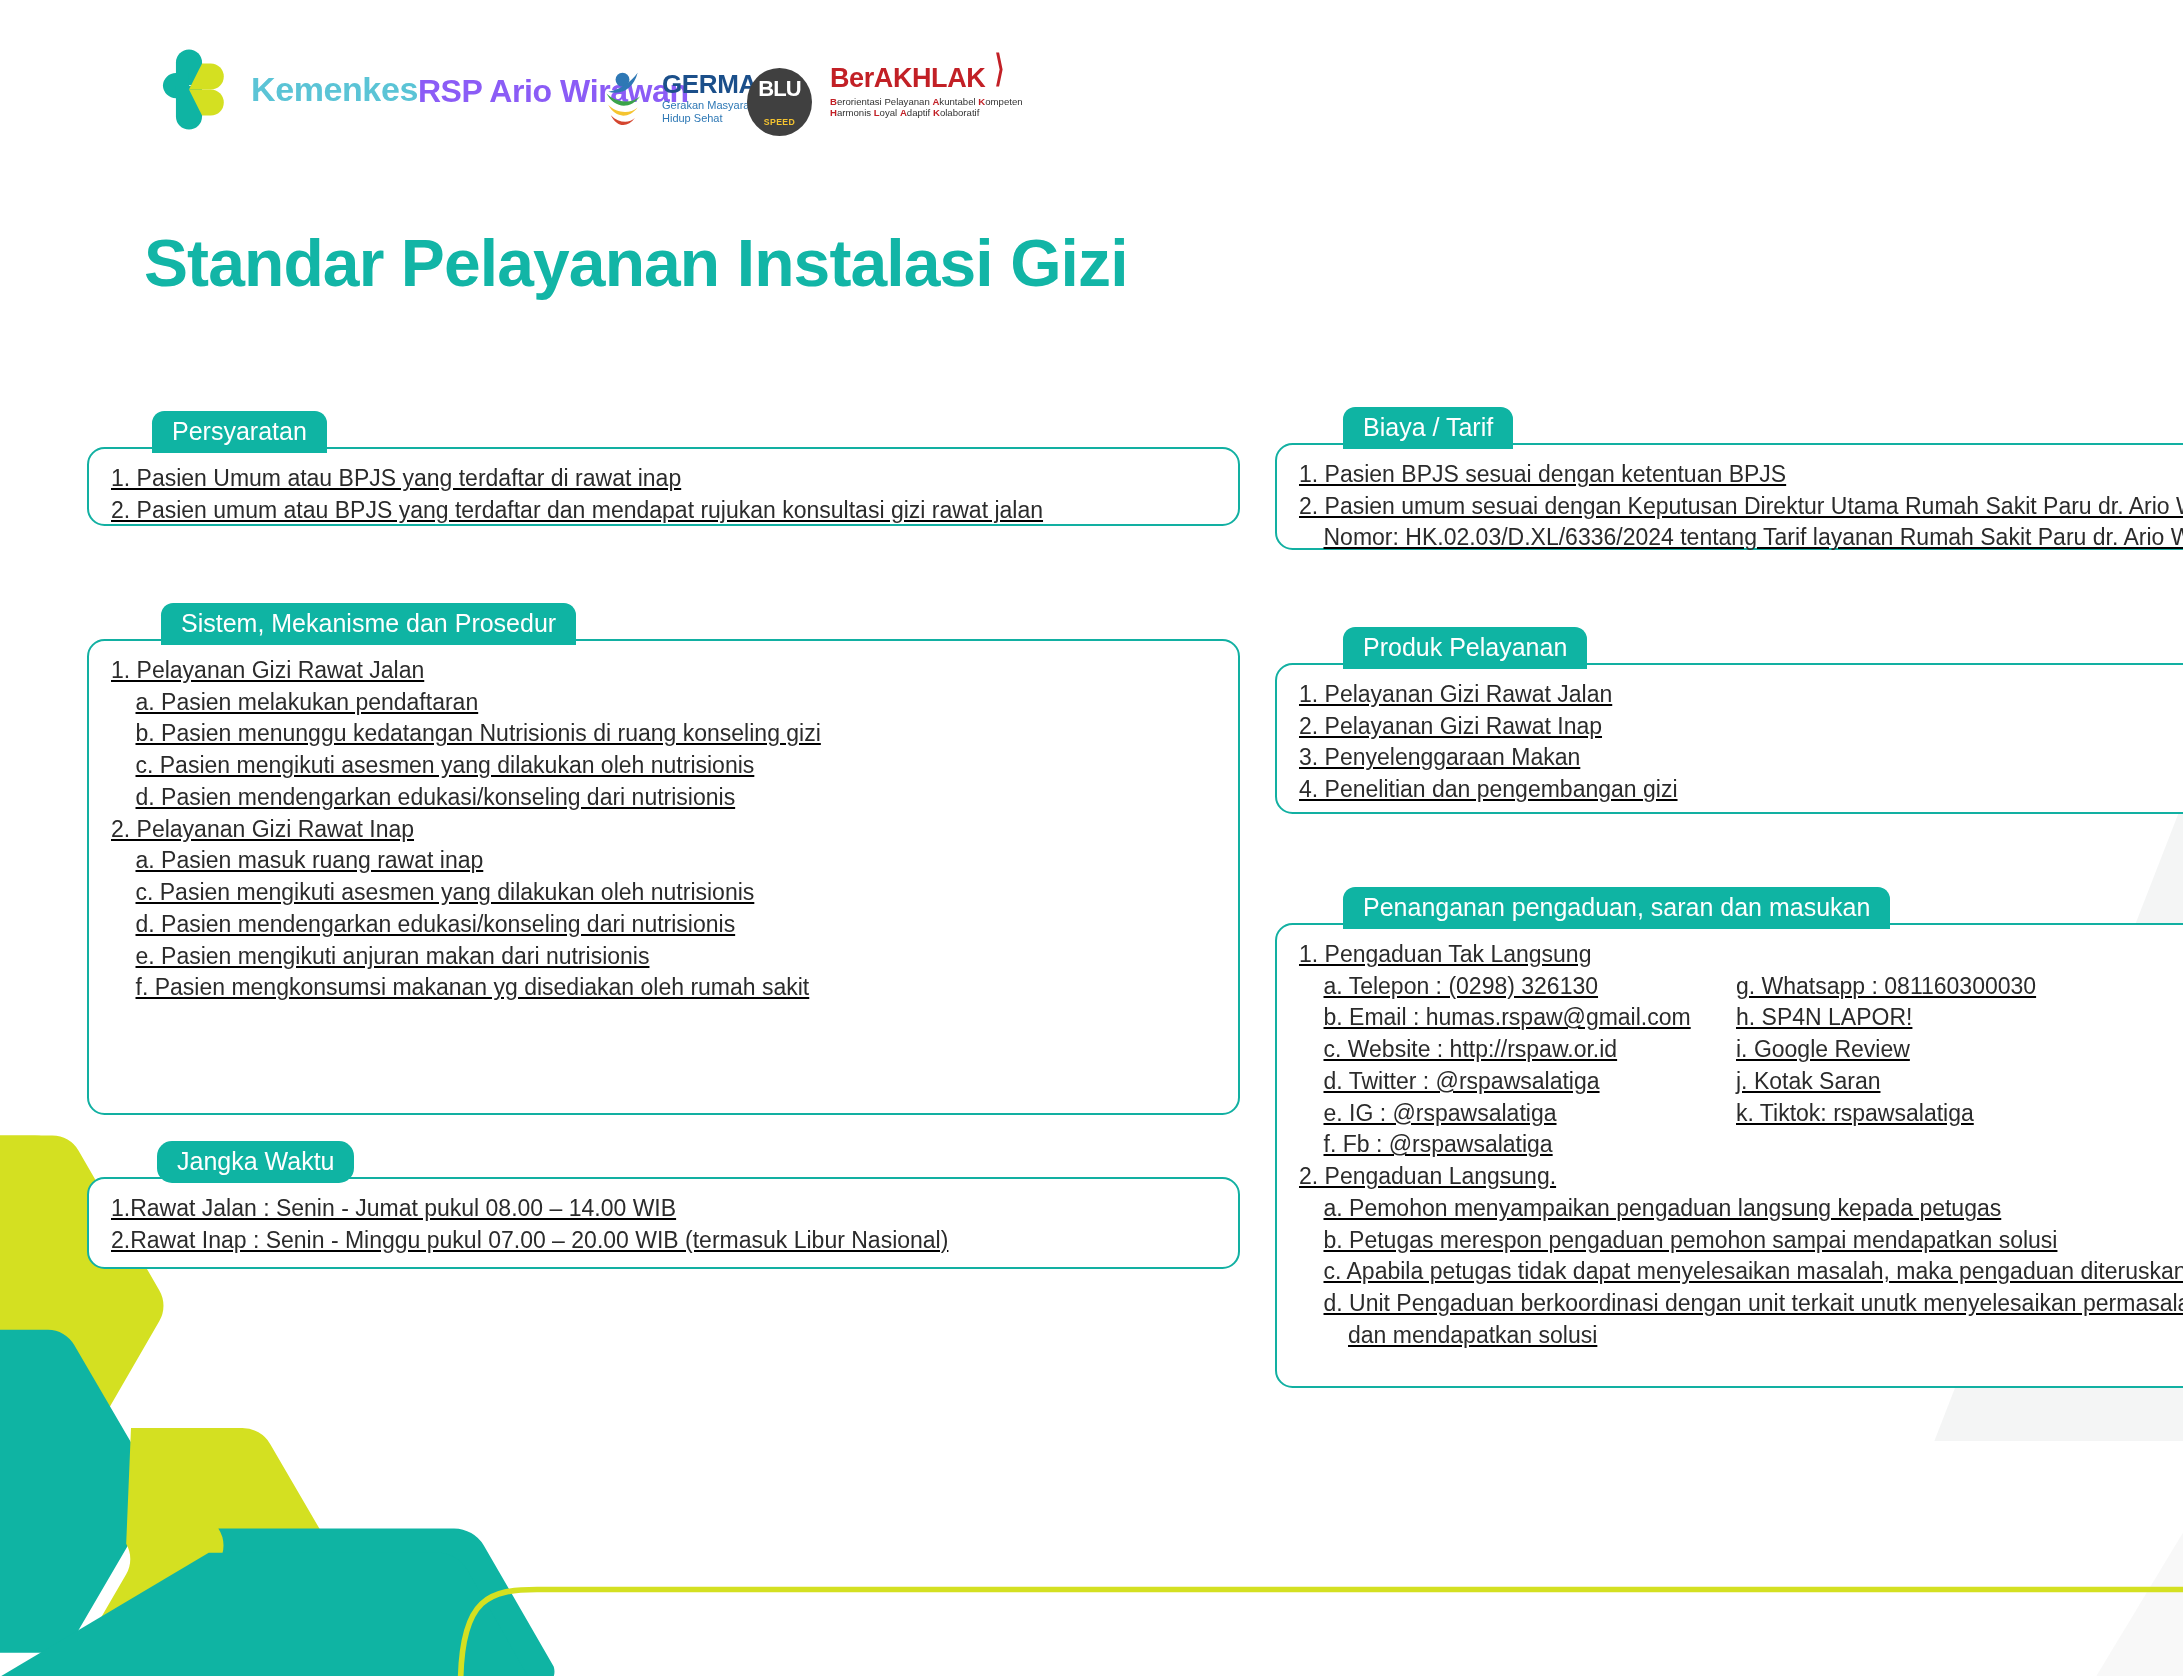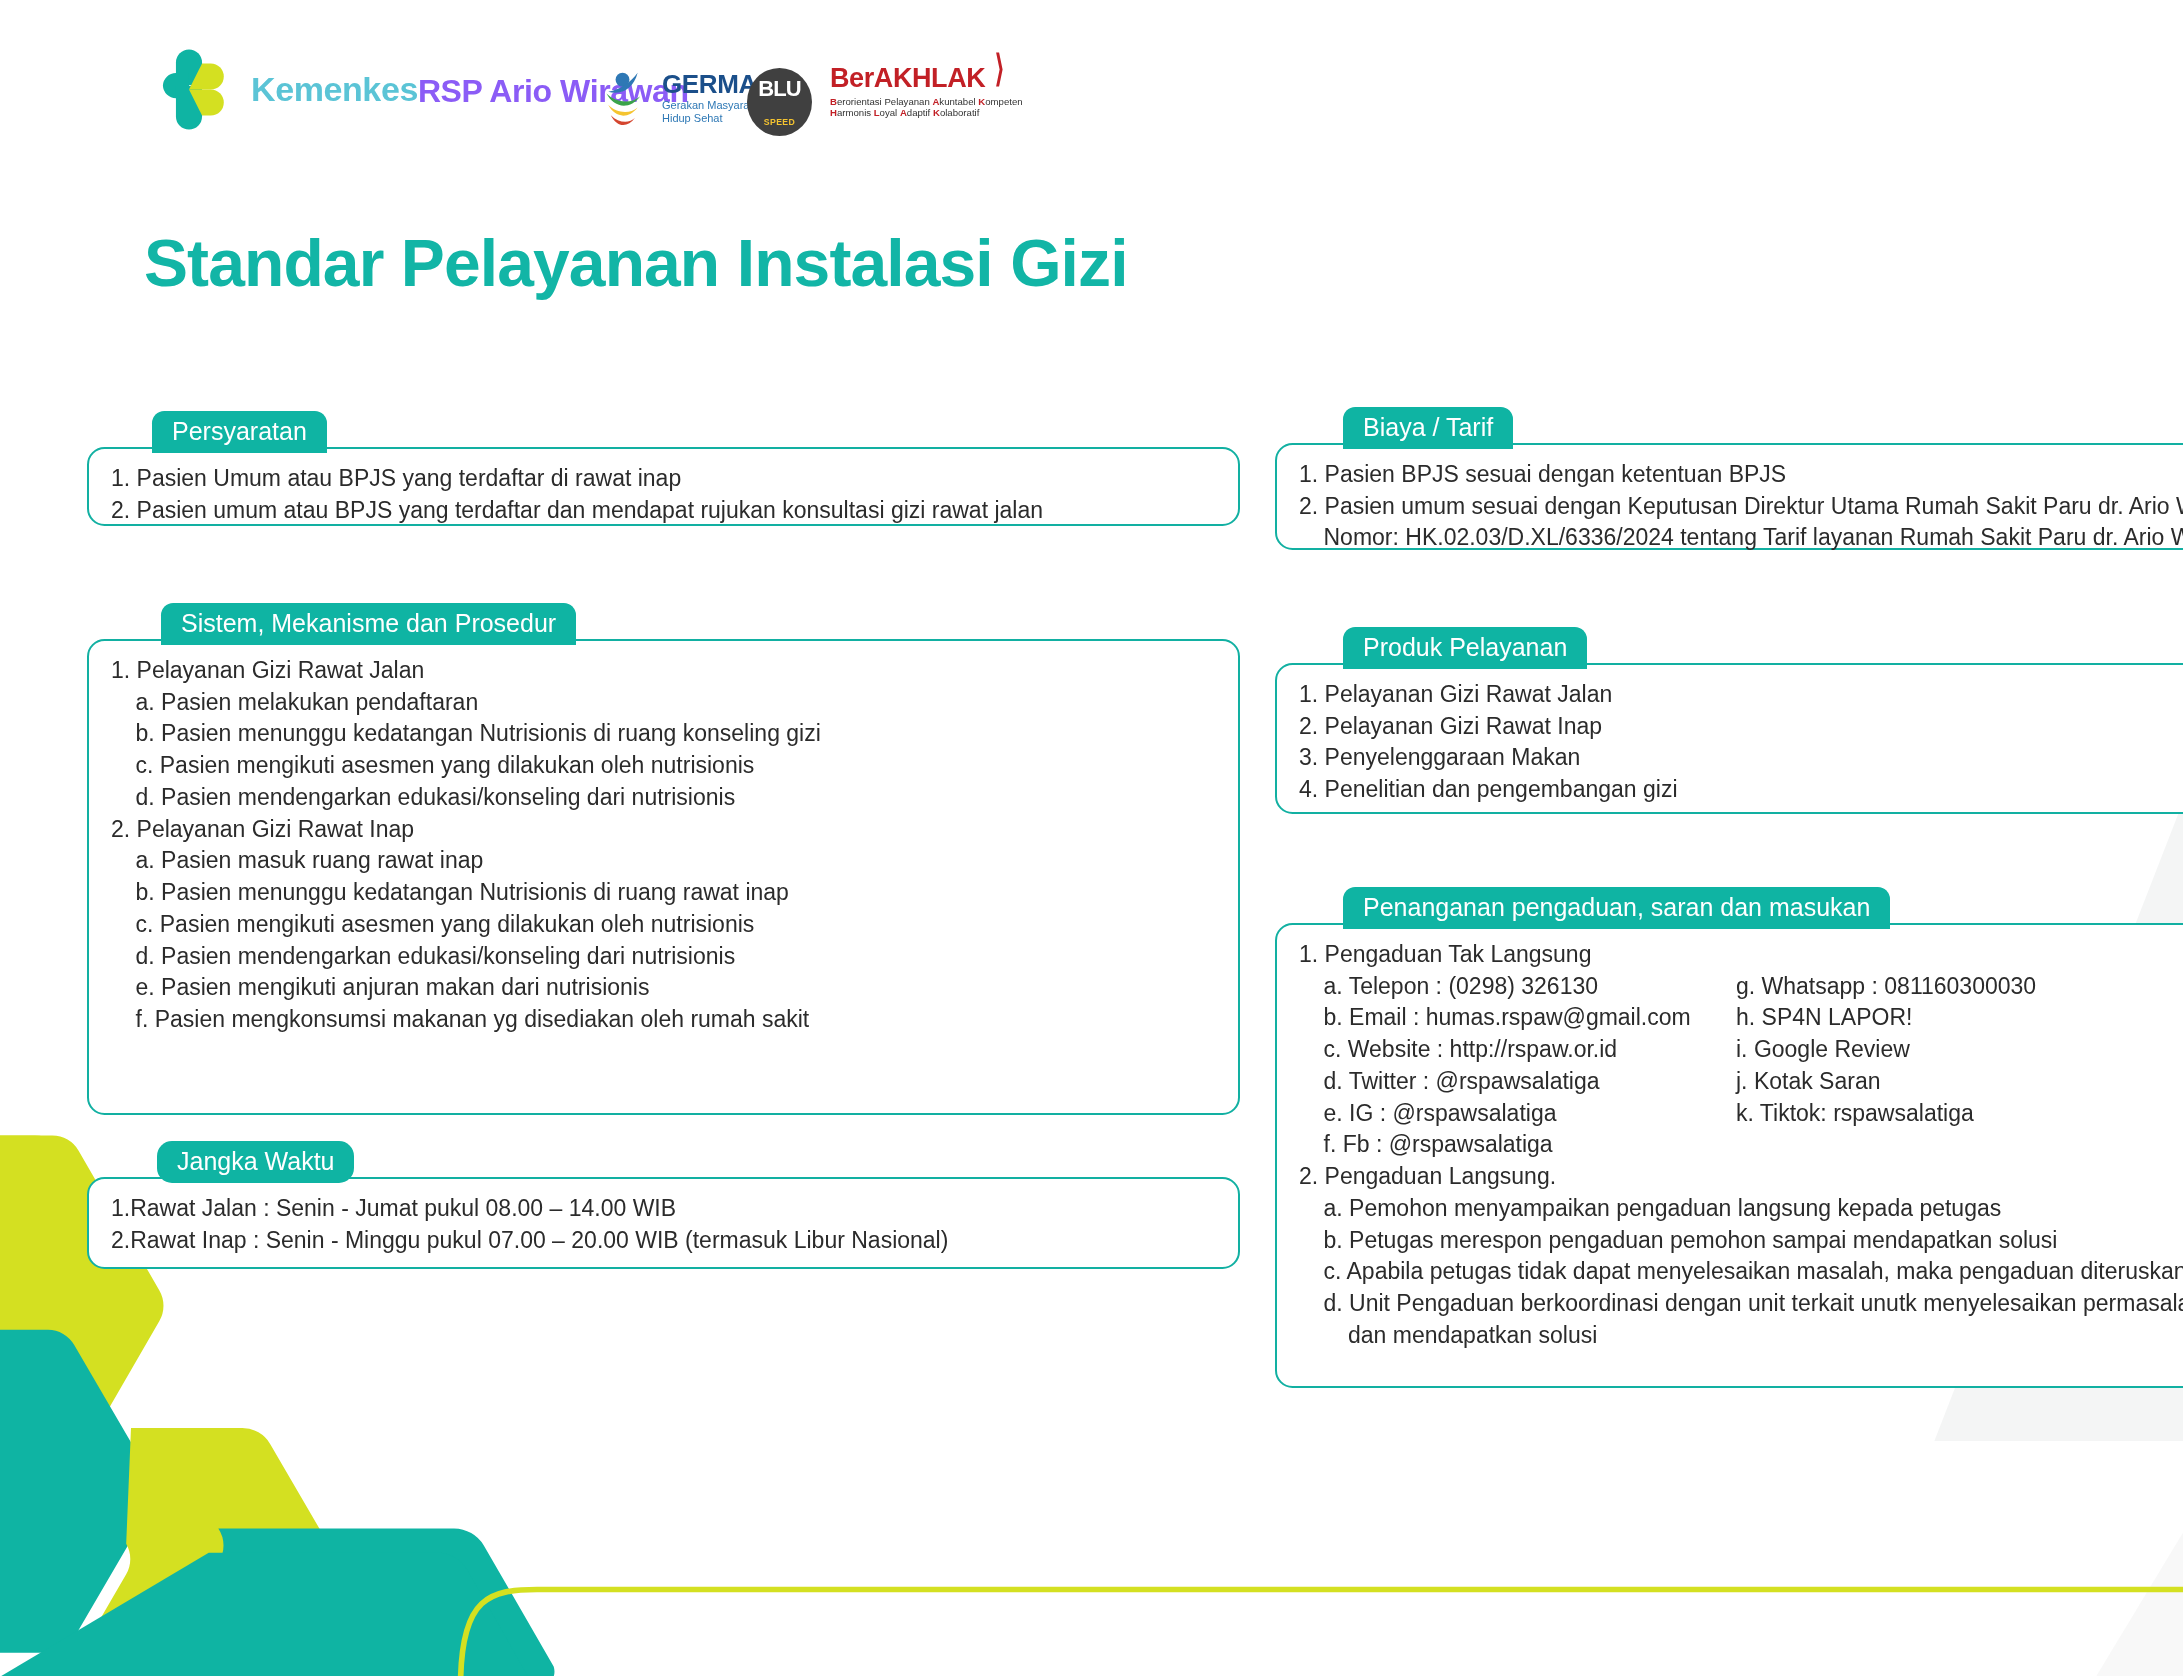--- a/index.html
+++ b/index.html
@@ -52,21 +52,21 @@
     padding:7px 20px 8.7px 20px;
     font-size:25px;line-height:1.05;
     white-space:nowrap;z-index:3;
   }
   .card-body{
     position:absolute;left:0;
     border:2.2px solid #12B0A2;
     border-radius:17.5px;background:#ffffff;
     box-sizing:border-box;z-index:2;
   }
-  .card-body .inner{padding:14px 22px;}
+  .card-body .inner{padding:14px 22px;text-decoration:underline;}
   .line{font-size:23px;color:#2b2b2b;line-height:1.38;white-space:nowrap;}
   .line.ind1{padding-left:24.5px;}
   .line.ind2{padding-left:49px;}
 
   .two-col{display:flex;}
   .two-col .colA{width:437px;flex:none;}
   .two-col .colB{flex:1;}
 </style>
 </head>
 <body>
@@ -176,21 +176,20 @@
     <div class="card-tab" style="left:74px;">Sistem, Mekanisme dan Prosedur</div>
     <div class="card-body" style="top:50px;width:1153px;height:476px;">
       <div class="inner" id="prosedur-list">
           <div class="line">1. Pelayanan Gizi Rawat Jalan</div>
           <div class="line ind1">a. Pasien melakukan pendaftaran</div>
           <div class="line ind1">b. Pasien menunggu kedatangan Nutrisionis di ruang konseling gizi</div>
           <div class="line ind1">c. Pasien mengikuti asesmen yang dilakukan oleh nutrisionis</div>
           <div class="line ind1">d. Pasien mendengarkan edukasi/konseling dari nutrisionis</div>
           <div class="line">2. Pelayanan Gizi Rawat Inap</div>
           <div class="line ind1">a. Pasien masuk ruang rawat inap</div>
-          <div class="line ind1">b. Pasien menunggu kedatangan Nutrisionis di ruang rawat inap</div>
           <div class="line ind1">c. Pasien mengikuti asesmen yang dilakukan oleh nutrisionis</div>
           <div class="line ind1">d. Pasien mendengarkan edukasi/konseling dari nutrisionis</div>
           <div class="line ind1">e. Pasien mengikuti anjuran makan dari nutrisionis</div>
           <div class="line ind1">f.  Pasien mengkonsumsi makanan yg disediakan oleh rumah sakit</div>
         </div>
     </div>
   </div>
 
   <div class="card" style="left:87px;top:1127px;width:1153px;">
     <div class="card-tab" style="left:70px;border-radius:15px;">Jangka Waktu</div>

